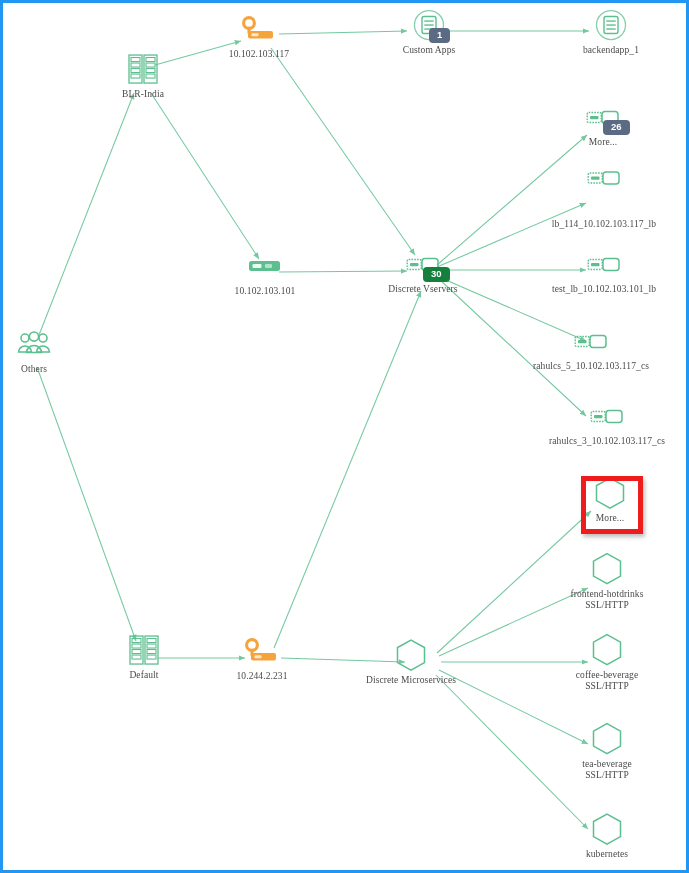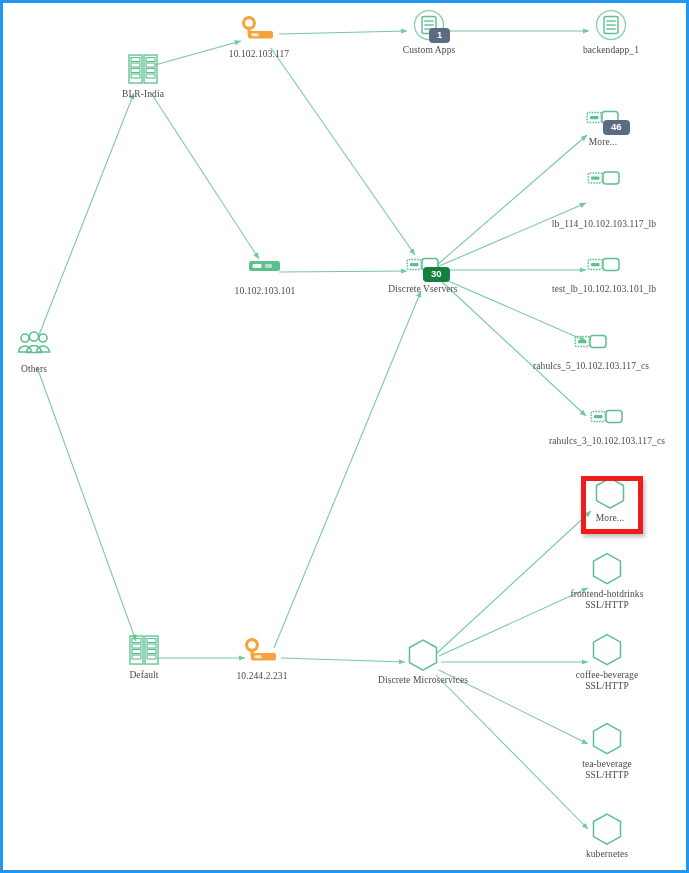--- a/index.html
+++ b/index.html
@@ -179,21 +179,21 @@
         </div>
         <div class="node-label">backendapp_1</div>
       </div>
       <div class="node" style="left: 600px; top: 121px;">
         <div class="node-icon">
           <svg width="34" height="17" viewBox="0 0 34 17">
       <rect x="1.2" y="3.5" width="14" height="10" rx="1.5" fill="none" stroke="#5cbf8f" stroke-width="1.4" stroke-dasharray="1.6 1.2"></rect>
       <rect x="4" y="7" width="8.5" height="3.2" rx="1" fill="#5cbf8f"></rect>
       <rect x="16" y="2.5" width="16" height="12" rx="3" fill="none" stroke="#5cbf8f" stroke-width="1.5"></rect>
     </svg>
-          <span class="badge" style="background: rgb(91, 107, 132);">46</span>
+          <span class="badge" style="background: rgb(91, 107, 132);">26</span>
         </div>
         <div class="node-label">More...</div>
       </div>
       <div class="node" style="left: 601px; top: 192px; gap: 21px;">
         <div class="node-icon">
           <svg width="34" height="17" viewBox="0 0 34 17">
       <rect x="1.2" y="3.5" width="14" height="10" rx="1.5" fill="none" stroke="#5cbf8f" stroke-width="1.4" stroke-dasharray="1.6 1.2"></rect>
       <rect x="4" y="7" width="8.5" height="3.2" rx="1" fill="#5cbf8f"></rect>
       <rect x="16" y="2.5" width="16" height="12" rx="3" fill="none" stroke="#5cbf8f" stroke-width="1.5"></rect>
     </svg>
@@ -292,21 +292,21 @@
           <svg width="38" height="26" viewBox="0 0 38 26">
       <circle cx="9" cy="7" r="5.4" fill="none" stroke="#f7a33c" stroke-width="3.1"></circle>
       <circle cx="9" cy="7" r="1.8" fill="#ffffff"></circle>
       <path d="M9 12 L9 17" stroke="#f7a33c" stroke-width="3.1" stroke-linecap="round"></path>
       <rect x="8" y="15" width="25" height="7.5" rx="2" fill="#f7a33c"></rect>
       <rect x="11.5" y="17.2" width="7" height="3" rx="1" fill="#ffffff" opacity="0.75"></rect>
     </svg>
         </div>
         <div class="node-label">10.244.2.231</div>
       </div>
-      <div class="node" style="left: 420px; top: 659px;">
+      <div class="node" style="left: 408px; top: 659px;">
         <div class="node-icon">
           <svg width="32" height="34" viewBox="0 0 32 34">
       <polygon points="16,2 29.5,9.5 29.5,24.5 16,32 2.5,24.5 2.5,9.5" fill="none" stroke="#5cbf8f" stroke-width="1.5"></polygon>
     </svg>
         </div>
         <div class="node-label">Discrete Microservices</div>
       </div>
       <div class="node" style="left: 604px; top: 659px;">
         <div class="node-icon">
           <svg width="32" height="34" viewBox="0 0 32 34">

